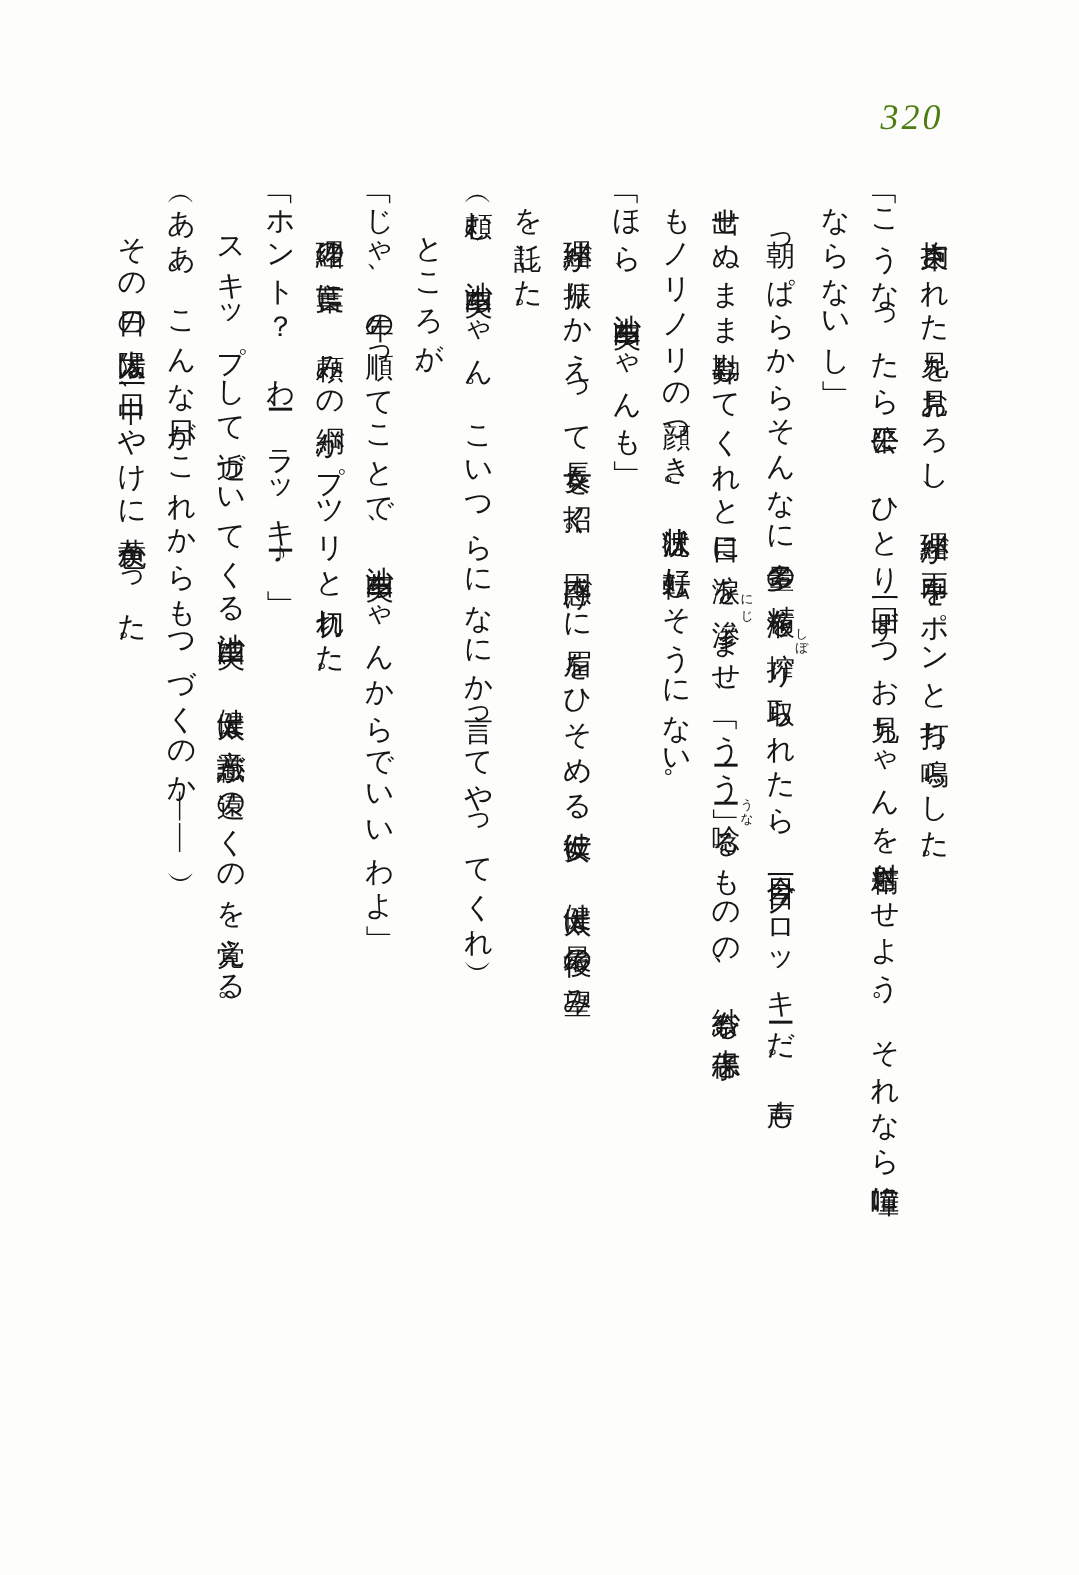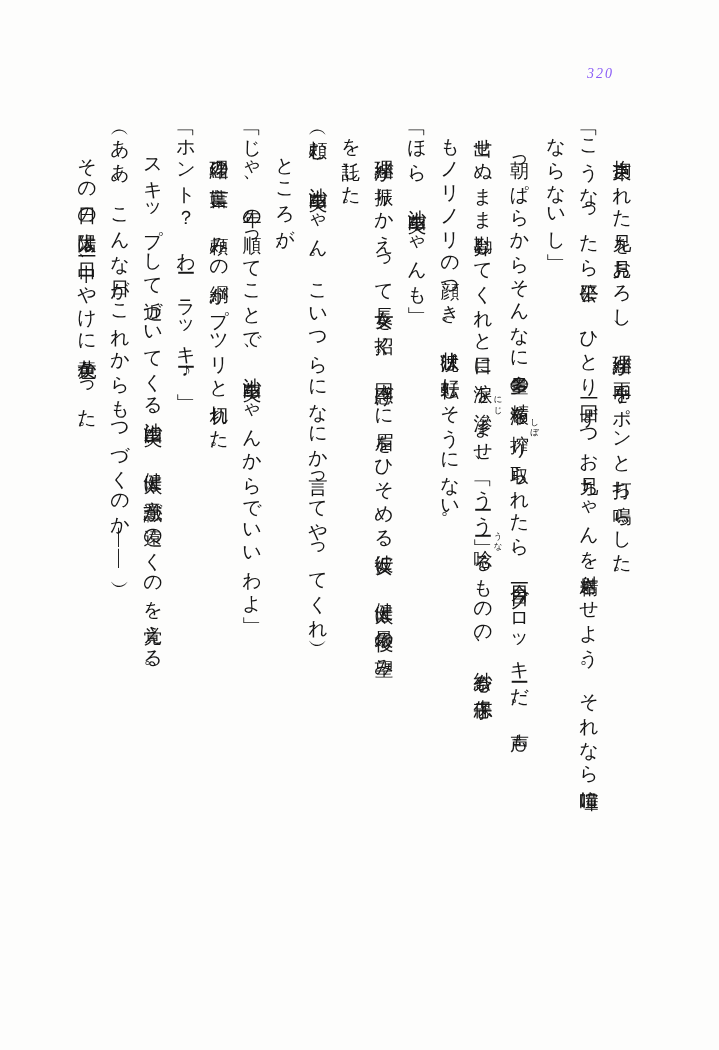--- a/index.html
+++ b/index.html
@@ -13,24 +13,24 @@
   }
   .scan-page {
     position: absolute;
     inset: 0;
     background: #fdfdfc;
   }
   .page-number {
     position: absolute;
     top: 66px;
     left: 587px;
-    font-size: 14px;
+    font-size: 24px;
     font-style: italic;
     letter-spacing: 2px;
-    color: #8b5cf6;
+    color: #4d7c0f;
   }
   .text-block {
     position: absolute;
     top: 124px;
     right: 80px;
     height: 824px;
     writing-mode: vertical-rl;
     text-orientation: mixed;
     font-size: 19px;
     line-height: 33px;

